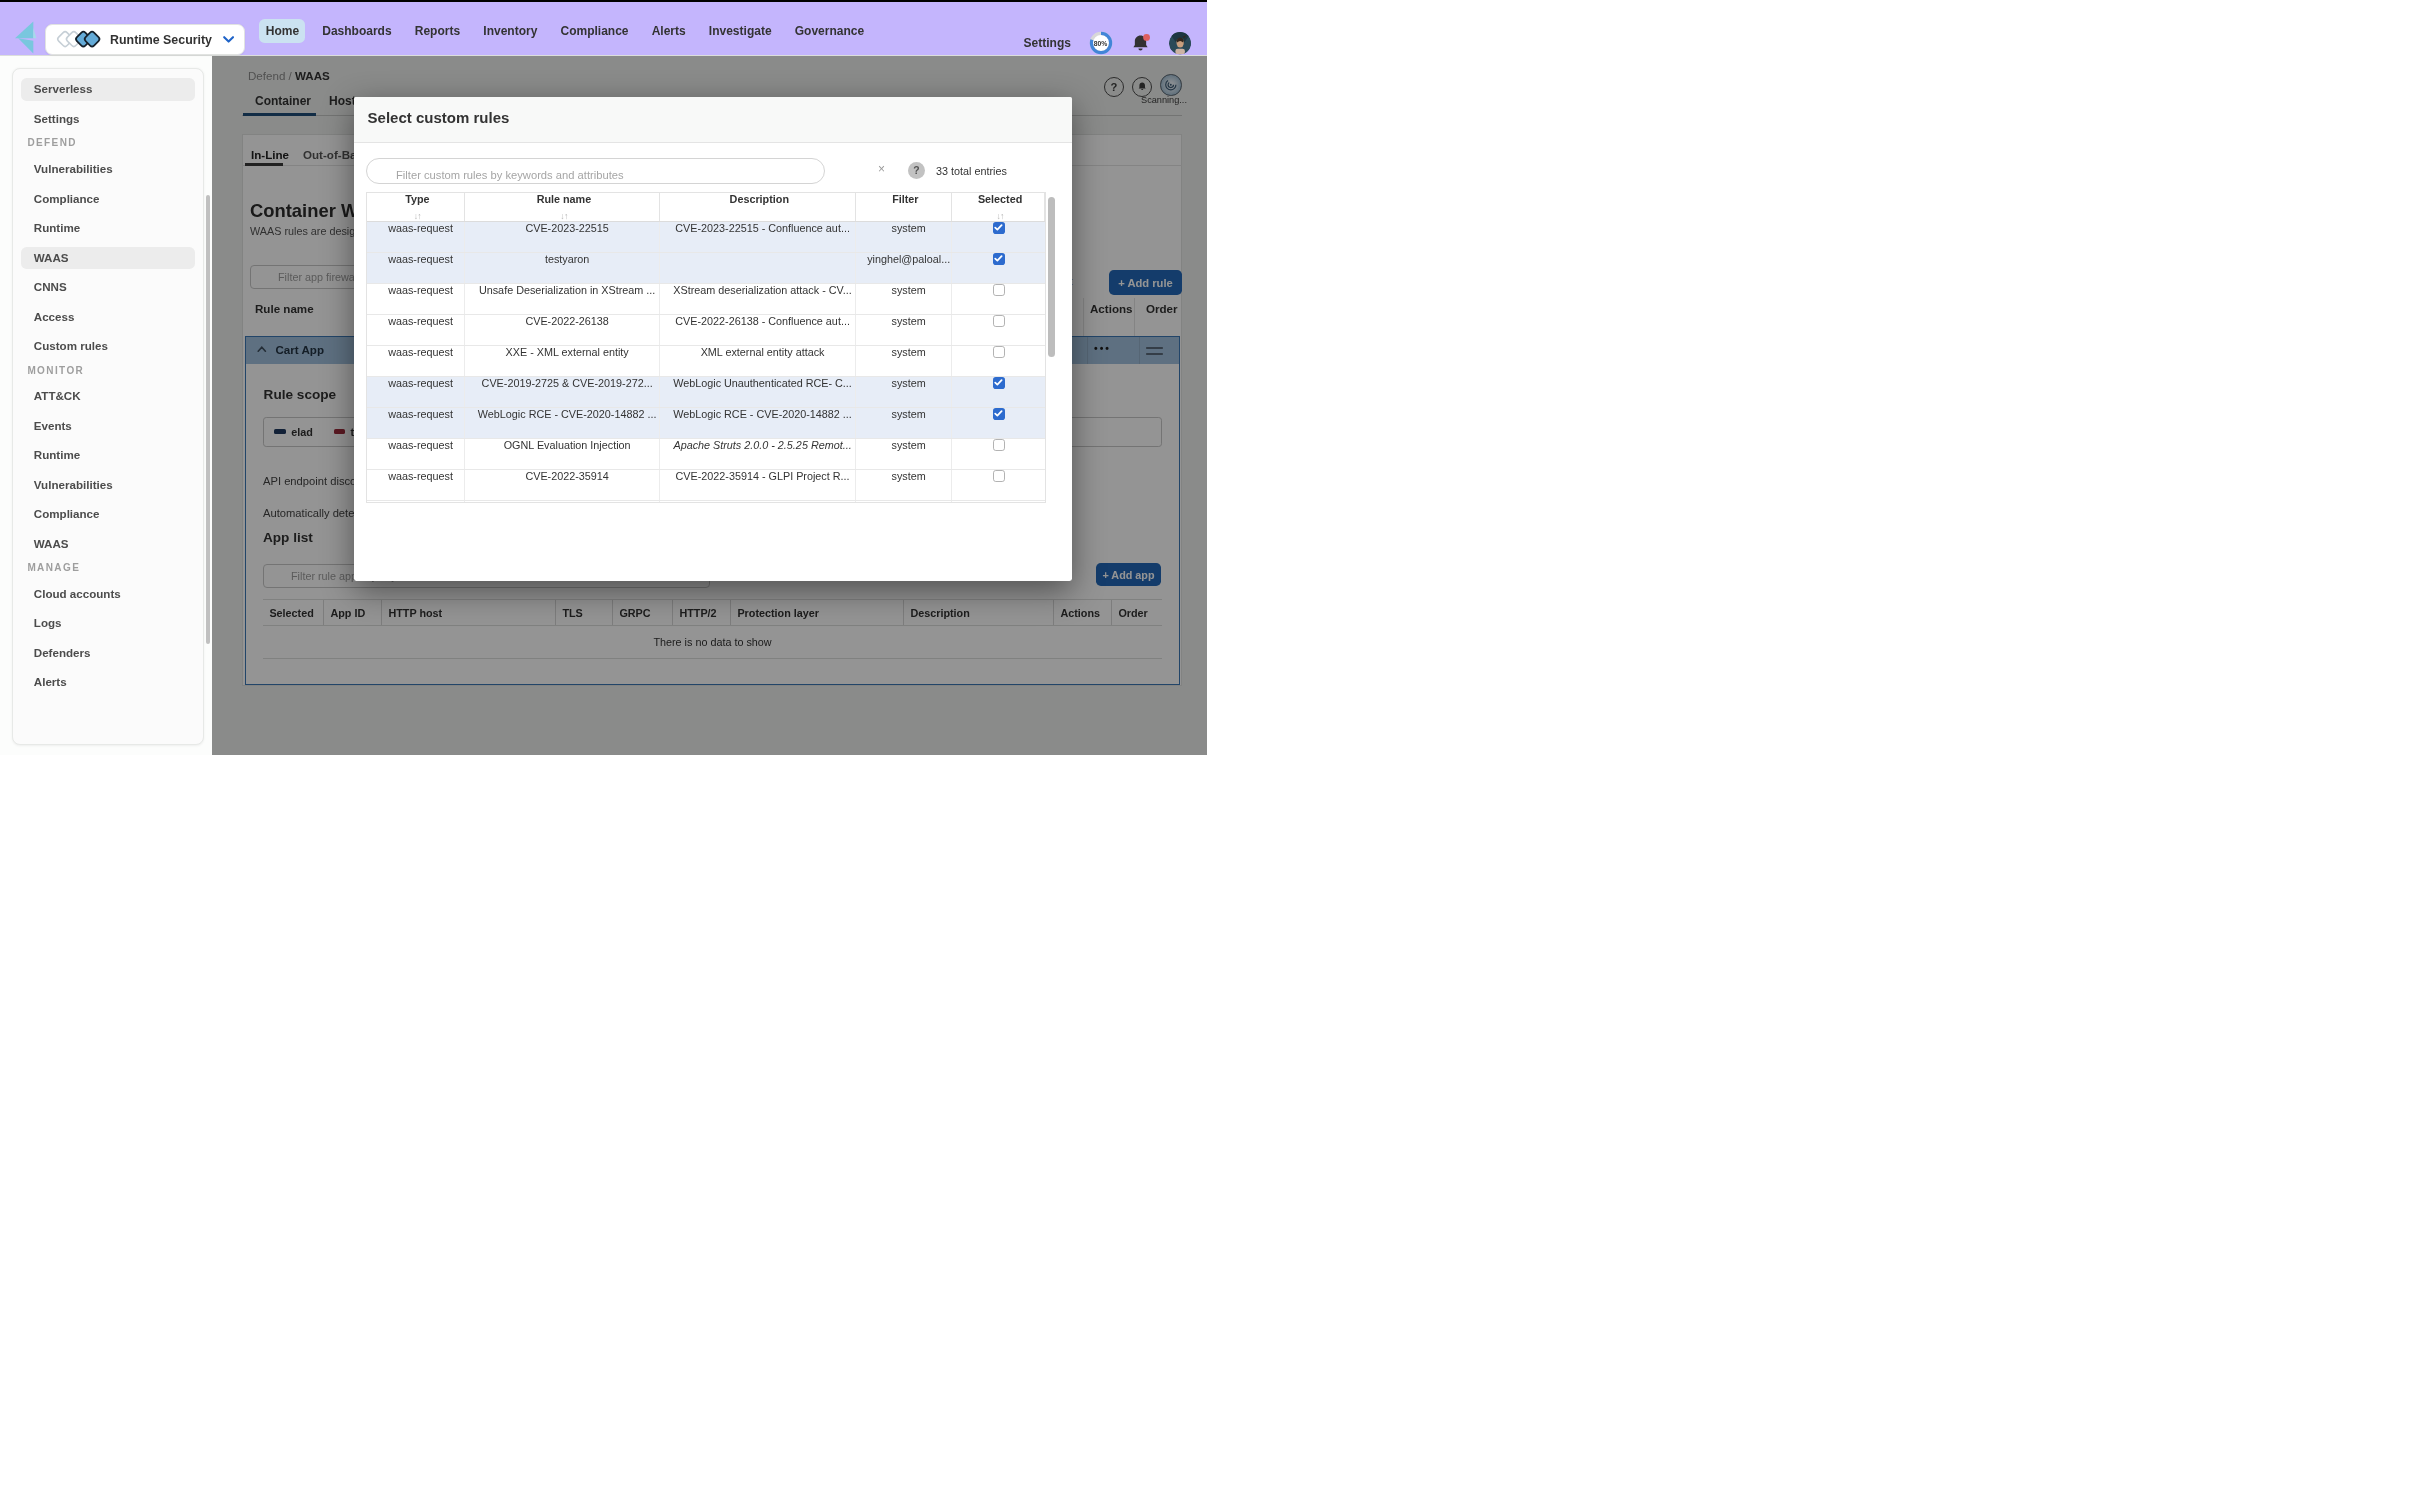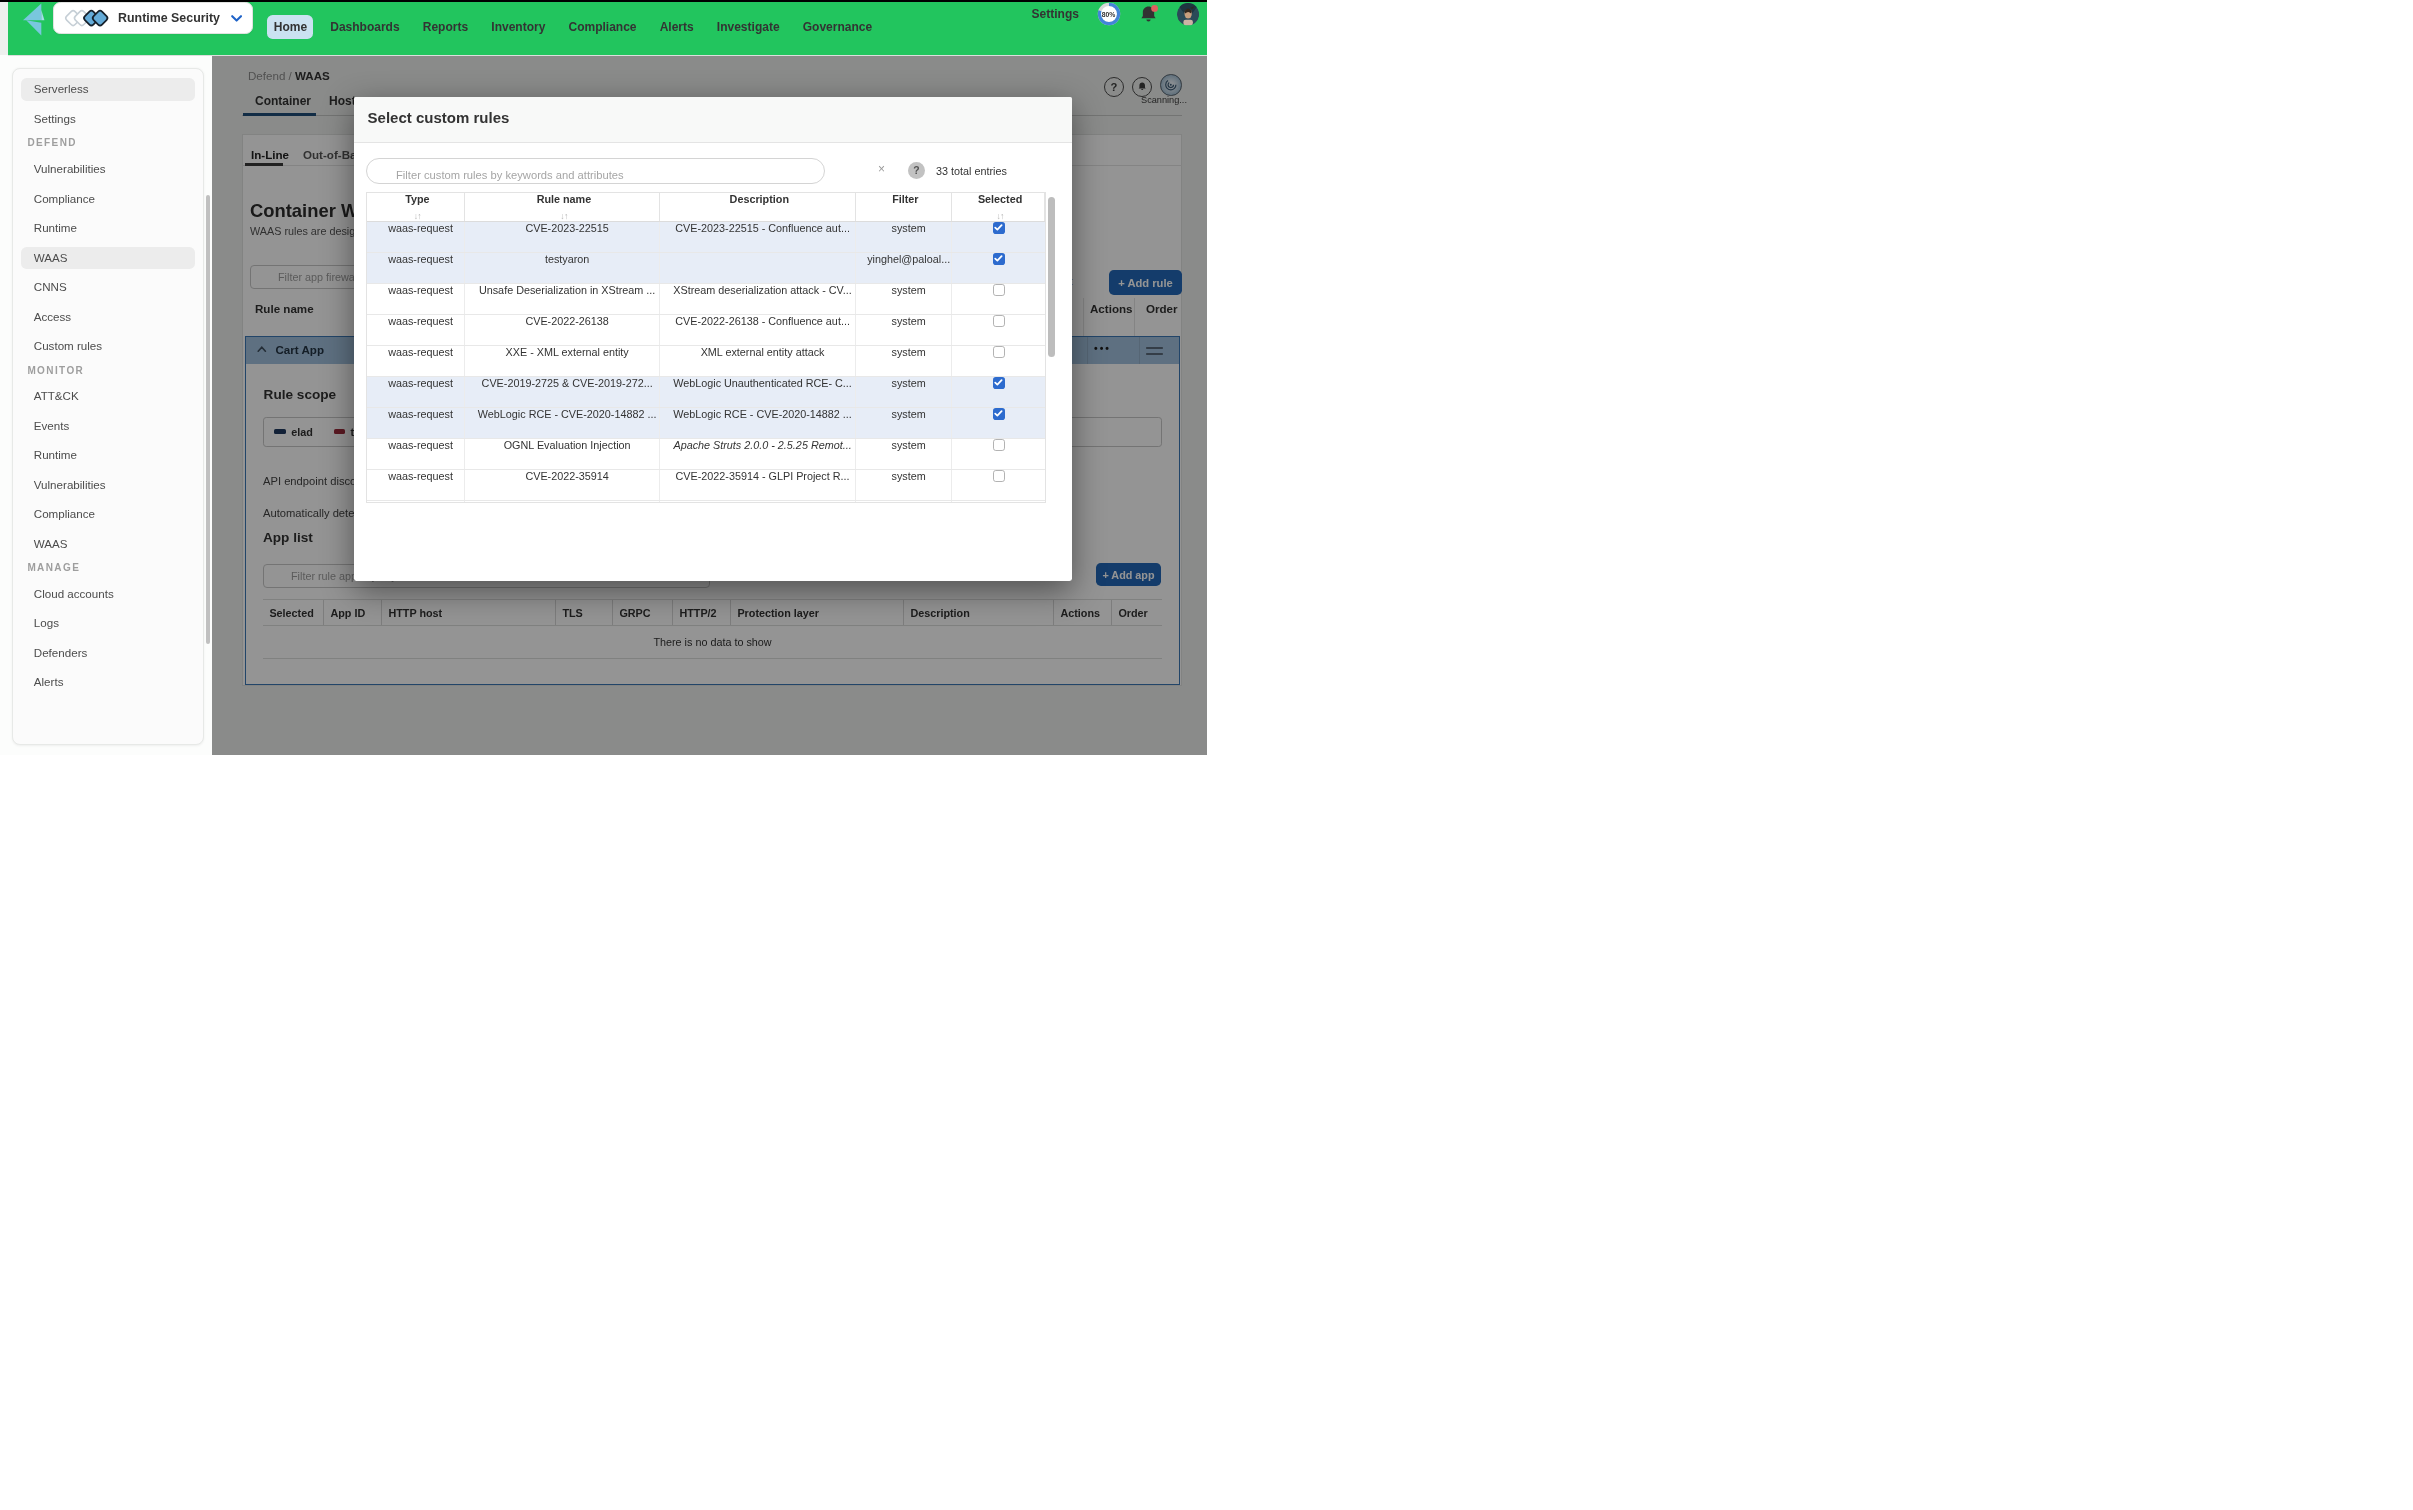--- a/index.html
+++ b/index.html
@@ -1,42 +1,42 @@
 <!DOCTYPE html>
 <html style="font-size:12.8px"><head>
 <meta charset="utf-8">
 <style>
   html,body{margin:0;padding:0;}
   body{width:1207px;height:755px;overflow:hidden;position:relative;background:#fff;
        font-family:"Liberation Sans","DejaVu Sans",sans-serif;-webkit-font-smoothing:antialiased;}
   
   .topstrip{position:absolute;left:0;top:0;width:100%;height:2.4px;background:#000;z-index:30;}
-  .navbar{position:absolute;left:0;top:2.4px;width:100%;height:53px;background:#22c55e;
-          border-bottom:0.8px solid #dcdedc;z-index:25;display:flex;align-items:flex-start;margin-left:8px;}
+  .navbar{position:absolute;left:0;top:2.4px;width:100%;height:53px;background:#c4b5fd;
+          border-bottom:0.8px solid #dcdedc;z-index:25;display:flex;align-items:flex-end;}
   .logo{margin-left:11.2px;width:25.5px;height:35px;flex:0 0 auto;}
   .brand{margin-left:8.8px;height:29.5px;background:#fff;border:0.8px solid #e1e3e1;border-radius:7.2px;
          display:flex;align-items:center;padding:0 9.6px;box-shadow:0 0.8px 1.6px rgba(0,0,0,.04);cursor:pointer;}
   .brand-label{font-size:12.4px;font-weight:700;color:#333;margin:0 11.2px 0 8px;}
   .nav-list{display:flex;align-items:center;margin-left:14.4px;gap:10.4px;list-style:none;padding:0;}
   .nav-item{font-size:12px;font-weight:700;color:#333;padding:4.8px 6.4px;border-radius:5.6px;cursor:pointer;white-space:nowrap;}
   .nav-item.active{background:#cbe2f1;}
   .nav-right{margin-left:auto;display:flex;align-items:center;gap:17.6px;margin-right:16px;}
   .settings-link{font-size:12px;font-weight:700;color:#333;cursor:pointer;}
   .ring-wrap{position:relative;width:24px;height:24px;cursor:pointer;}
   .ring-txt{position:absolute;inset:0;display:flex;align-items:center;justify-content:center;
             font-size:6.8px;font-weight:700;color:#333;}
   .bell-wrap{position:relative;width:21px;height:21px;cursor:pointer;}
   .avatar{width:22.3px;height:22.3px;border-radius:50%;overflow:hidden;cursor:pointer;}
   
   .sidebar-col{position:absolute;left:0;top:55px;width:212px;height:700px;background:#fcfdfc;z-index:20;}
   .side-card{position:absolute;left:12px;top:12.8px;width:192px;height:677px;background:#fbfbfb;
              border:0.8px solid #e7e9e7;border-radius:8px;box-shadow:0 0.8px 2.4px rgba(0,0,0,.06);
              padding:9.6px 8px;box-sizing:border-box;overflow:hidden;}
   .side-item{height:22.3px;line-height:22.3px;margin-bottom:7.2px;padding-left:12.8px;border-radius:5.6px;
-             font-size:11.6px;font-weight:400;color:#4c4c4c;cursor:pointer;white-space:nowrap;}
+             font-size:11.6px;font-weight:700;color:#4c4c4c;cursor:pointer;white-space:nowrap;}
   .side-item.active{background:#ececec;}
   .side-label{font-size:10px;font-weight:700;color:#9e9e9e;letter-spacing:1.4px;margin:4.8px 0 7.2px 6.4px;height:13.6px;}
   .side-thumb{position:absolute;right:2.4px;top:140px;width:4px;height:449px;background:#c0c0c0;border-radius:2.4px;}
   
   .main{position:absolute;inset:0;z-index:1;background:#eef0ee;}
   .crumb{position:absolute;left:248px;top:69px;font-size:11.6px;color:#8c8c8c;}
   .crumb b{color:#333;font-weight:700;}
   .circ-icon{position:absolute;width:20px;height:20px;border:1.2px solid #4c4c4c;border-radius:50%;
              display:flex;align-items:center;justify-content:center;color:#3f3f3f;
              font-weight:700;font-size:11.2px;box-sizing:border-box;cursor:pointer;}

